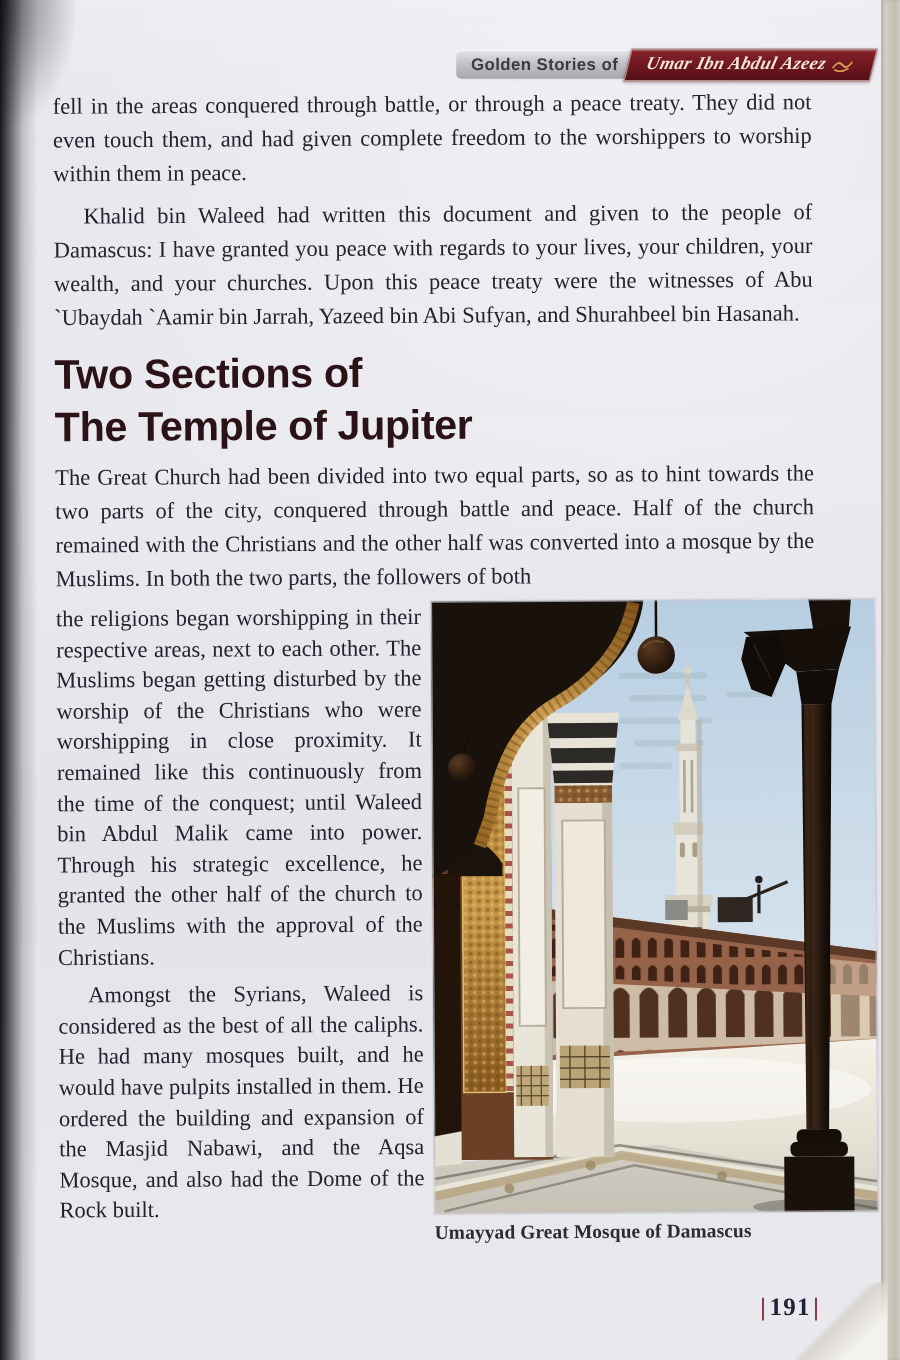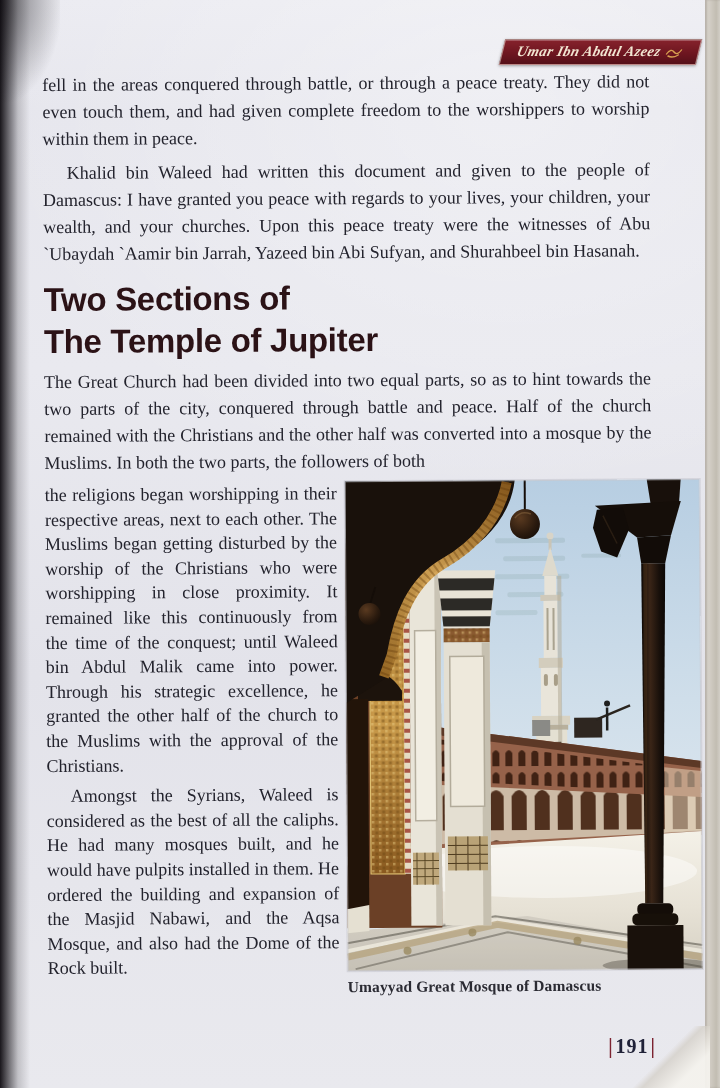--- a/index.html
+++ b/index.html
@@ -58,20 +58,23 @@
   .pagenum{position:absolute;right:62px;top:1035px;font-size:20px;font-weight:700;letter-spacing:1px;}
   .pagenum .bar{color:#7c2331;margin:0 2px;}
   .pagenum .num{color:#202238;}
 </style>
 </head>
 <body>
 
 <div class="page">
 
   <header class="badge-row">
+    <div class="badge-silver">
+      <span>Golden Stories of</span>
+    </div>
     <div class="badge-maroon">
       <span class="badge-maroon-text">Umar Ibn Abdul Azeez</span>
       <svg width="18" height="12" viewBox="0 0 18 12">
         <path d="M1,8 Q4,2 8,6 T15,4 M3,10 Q8,12.5 13,9" stroke="#d8a050" fill="none" stroke-width="1.4" stroke-linecap="round"></path>
       </svg>
     </div>
   </header>
 
   <main class="content">
     <p class="body-p">fell in the areas conquered through battle, or through a peace treaty. They did not even touch them, and had given complete freedom to the worshippers to worship within them in peace.</p>

